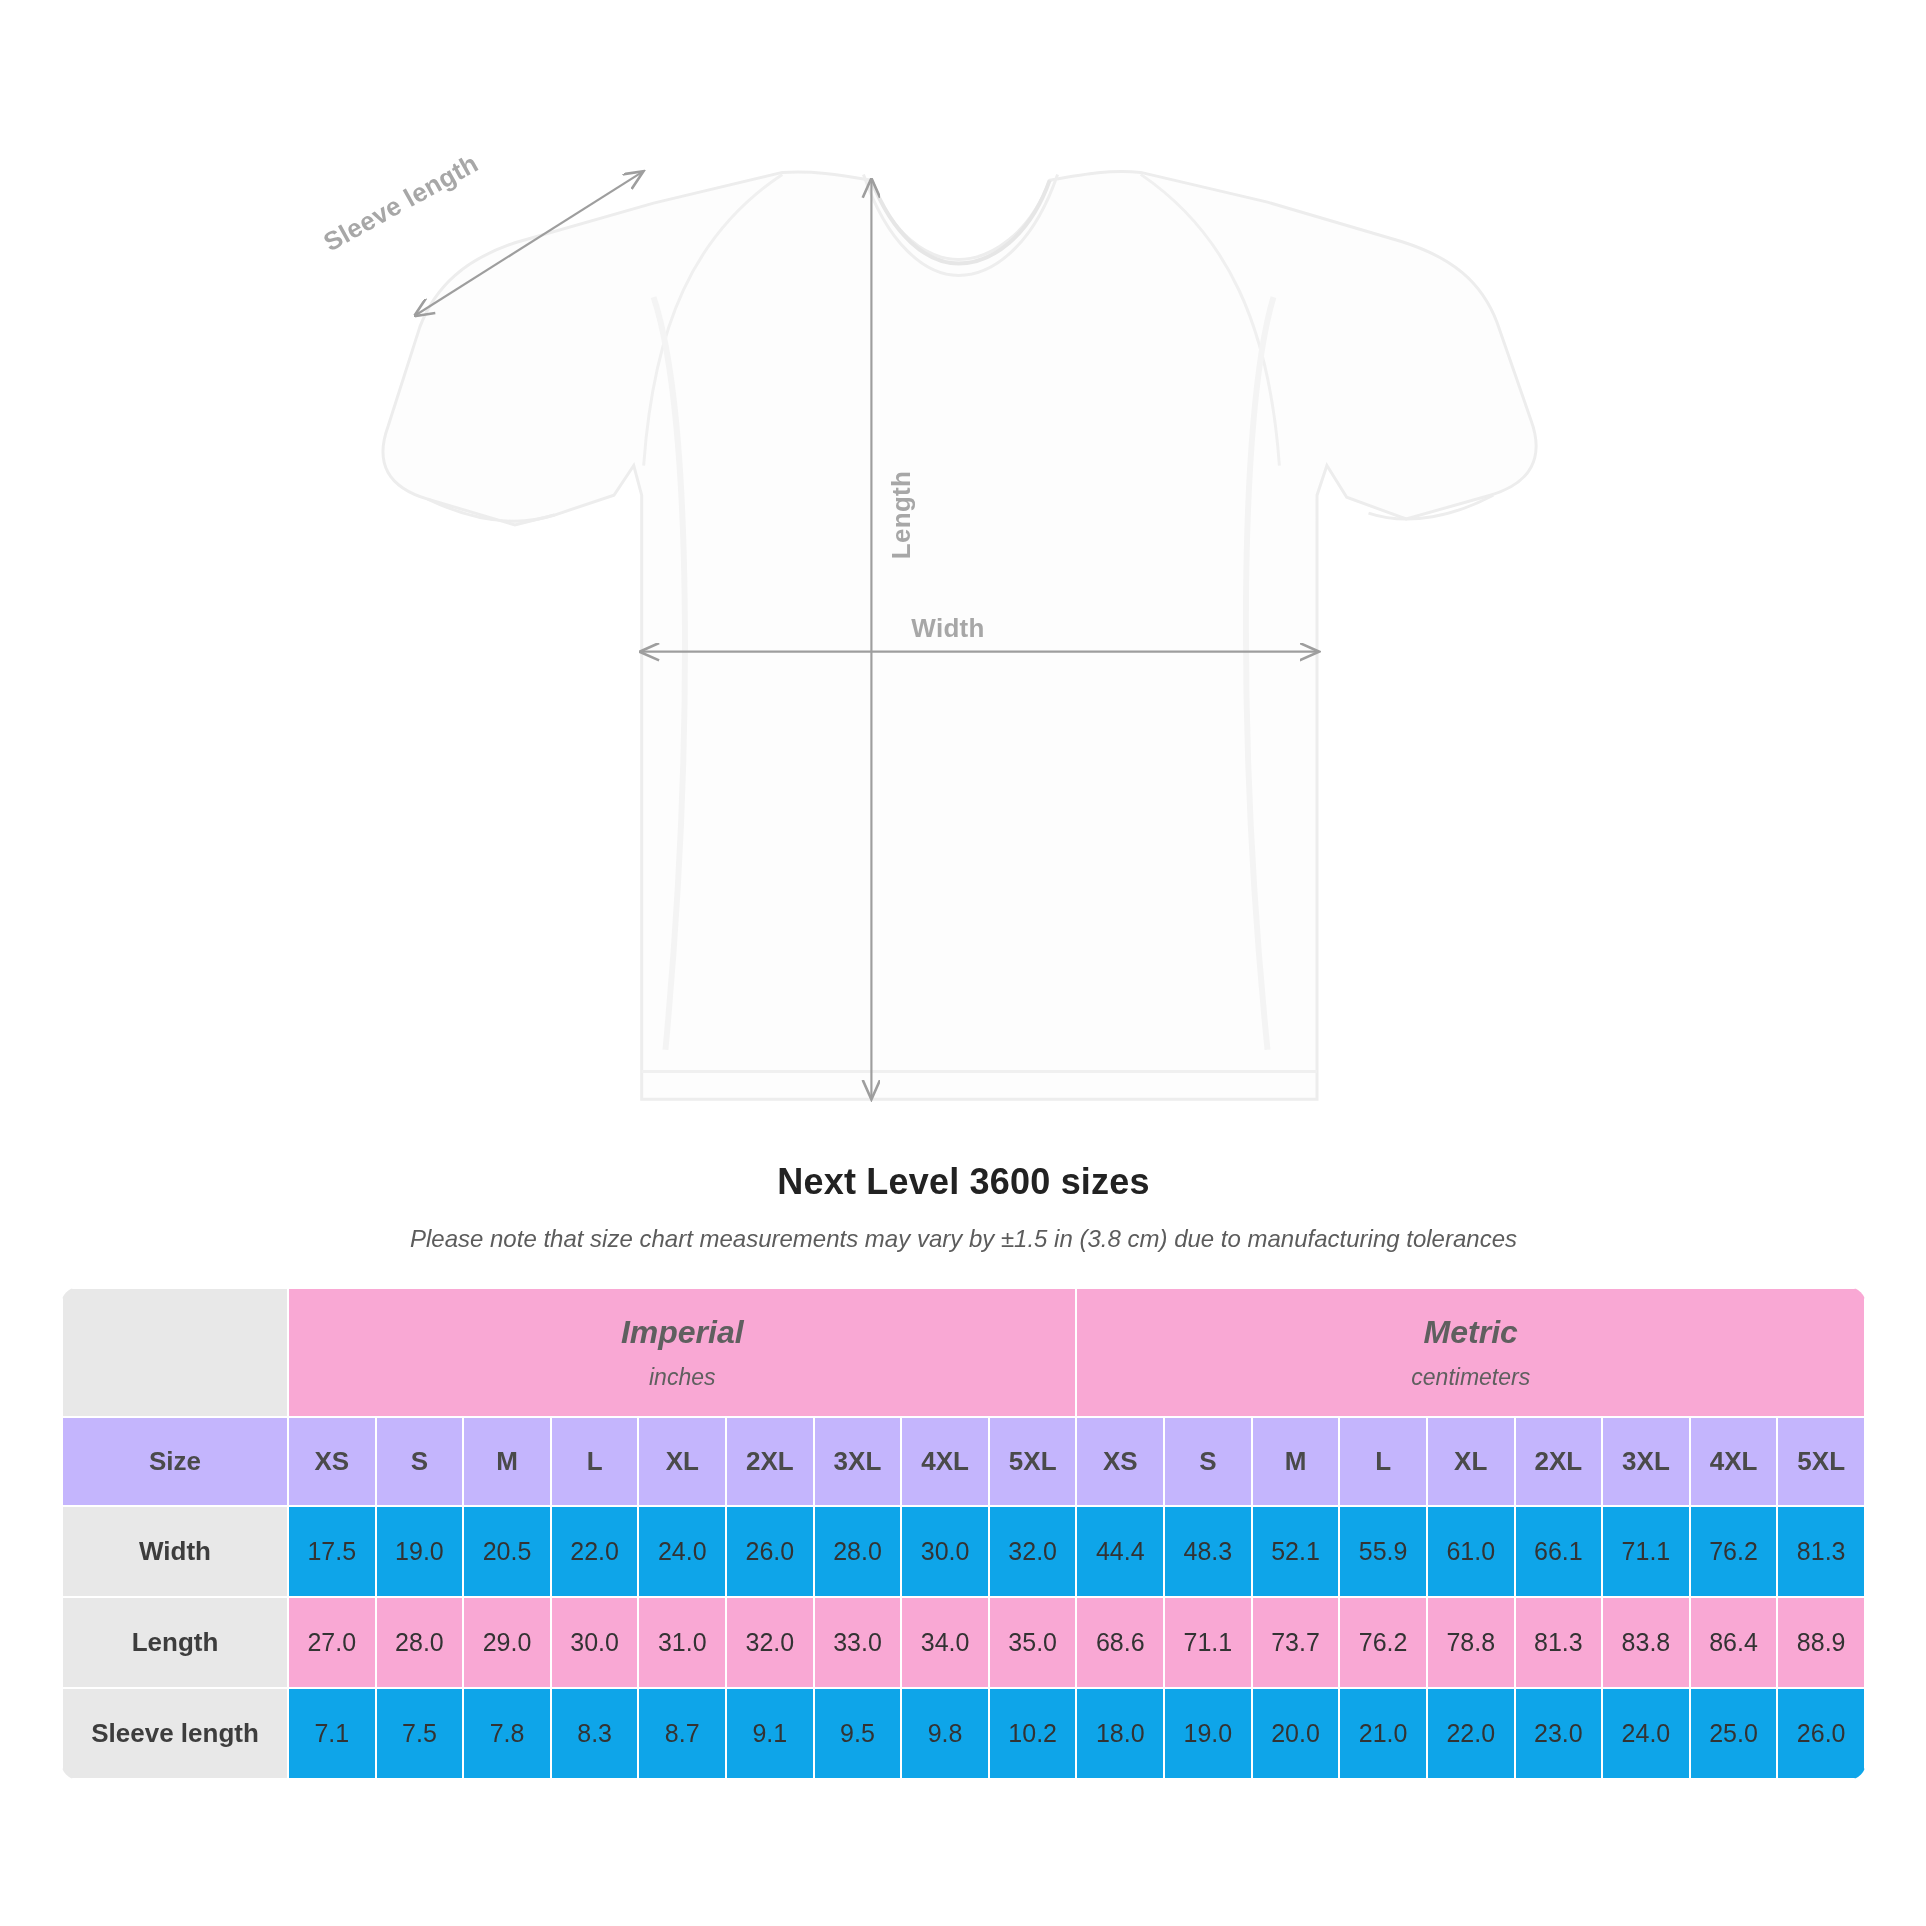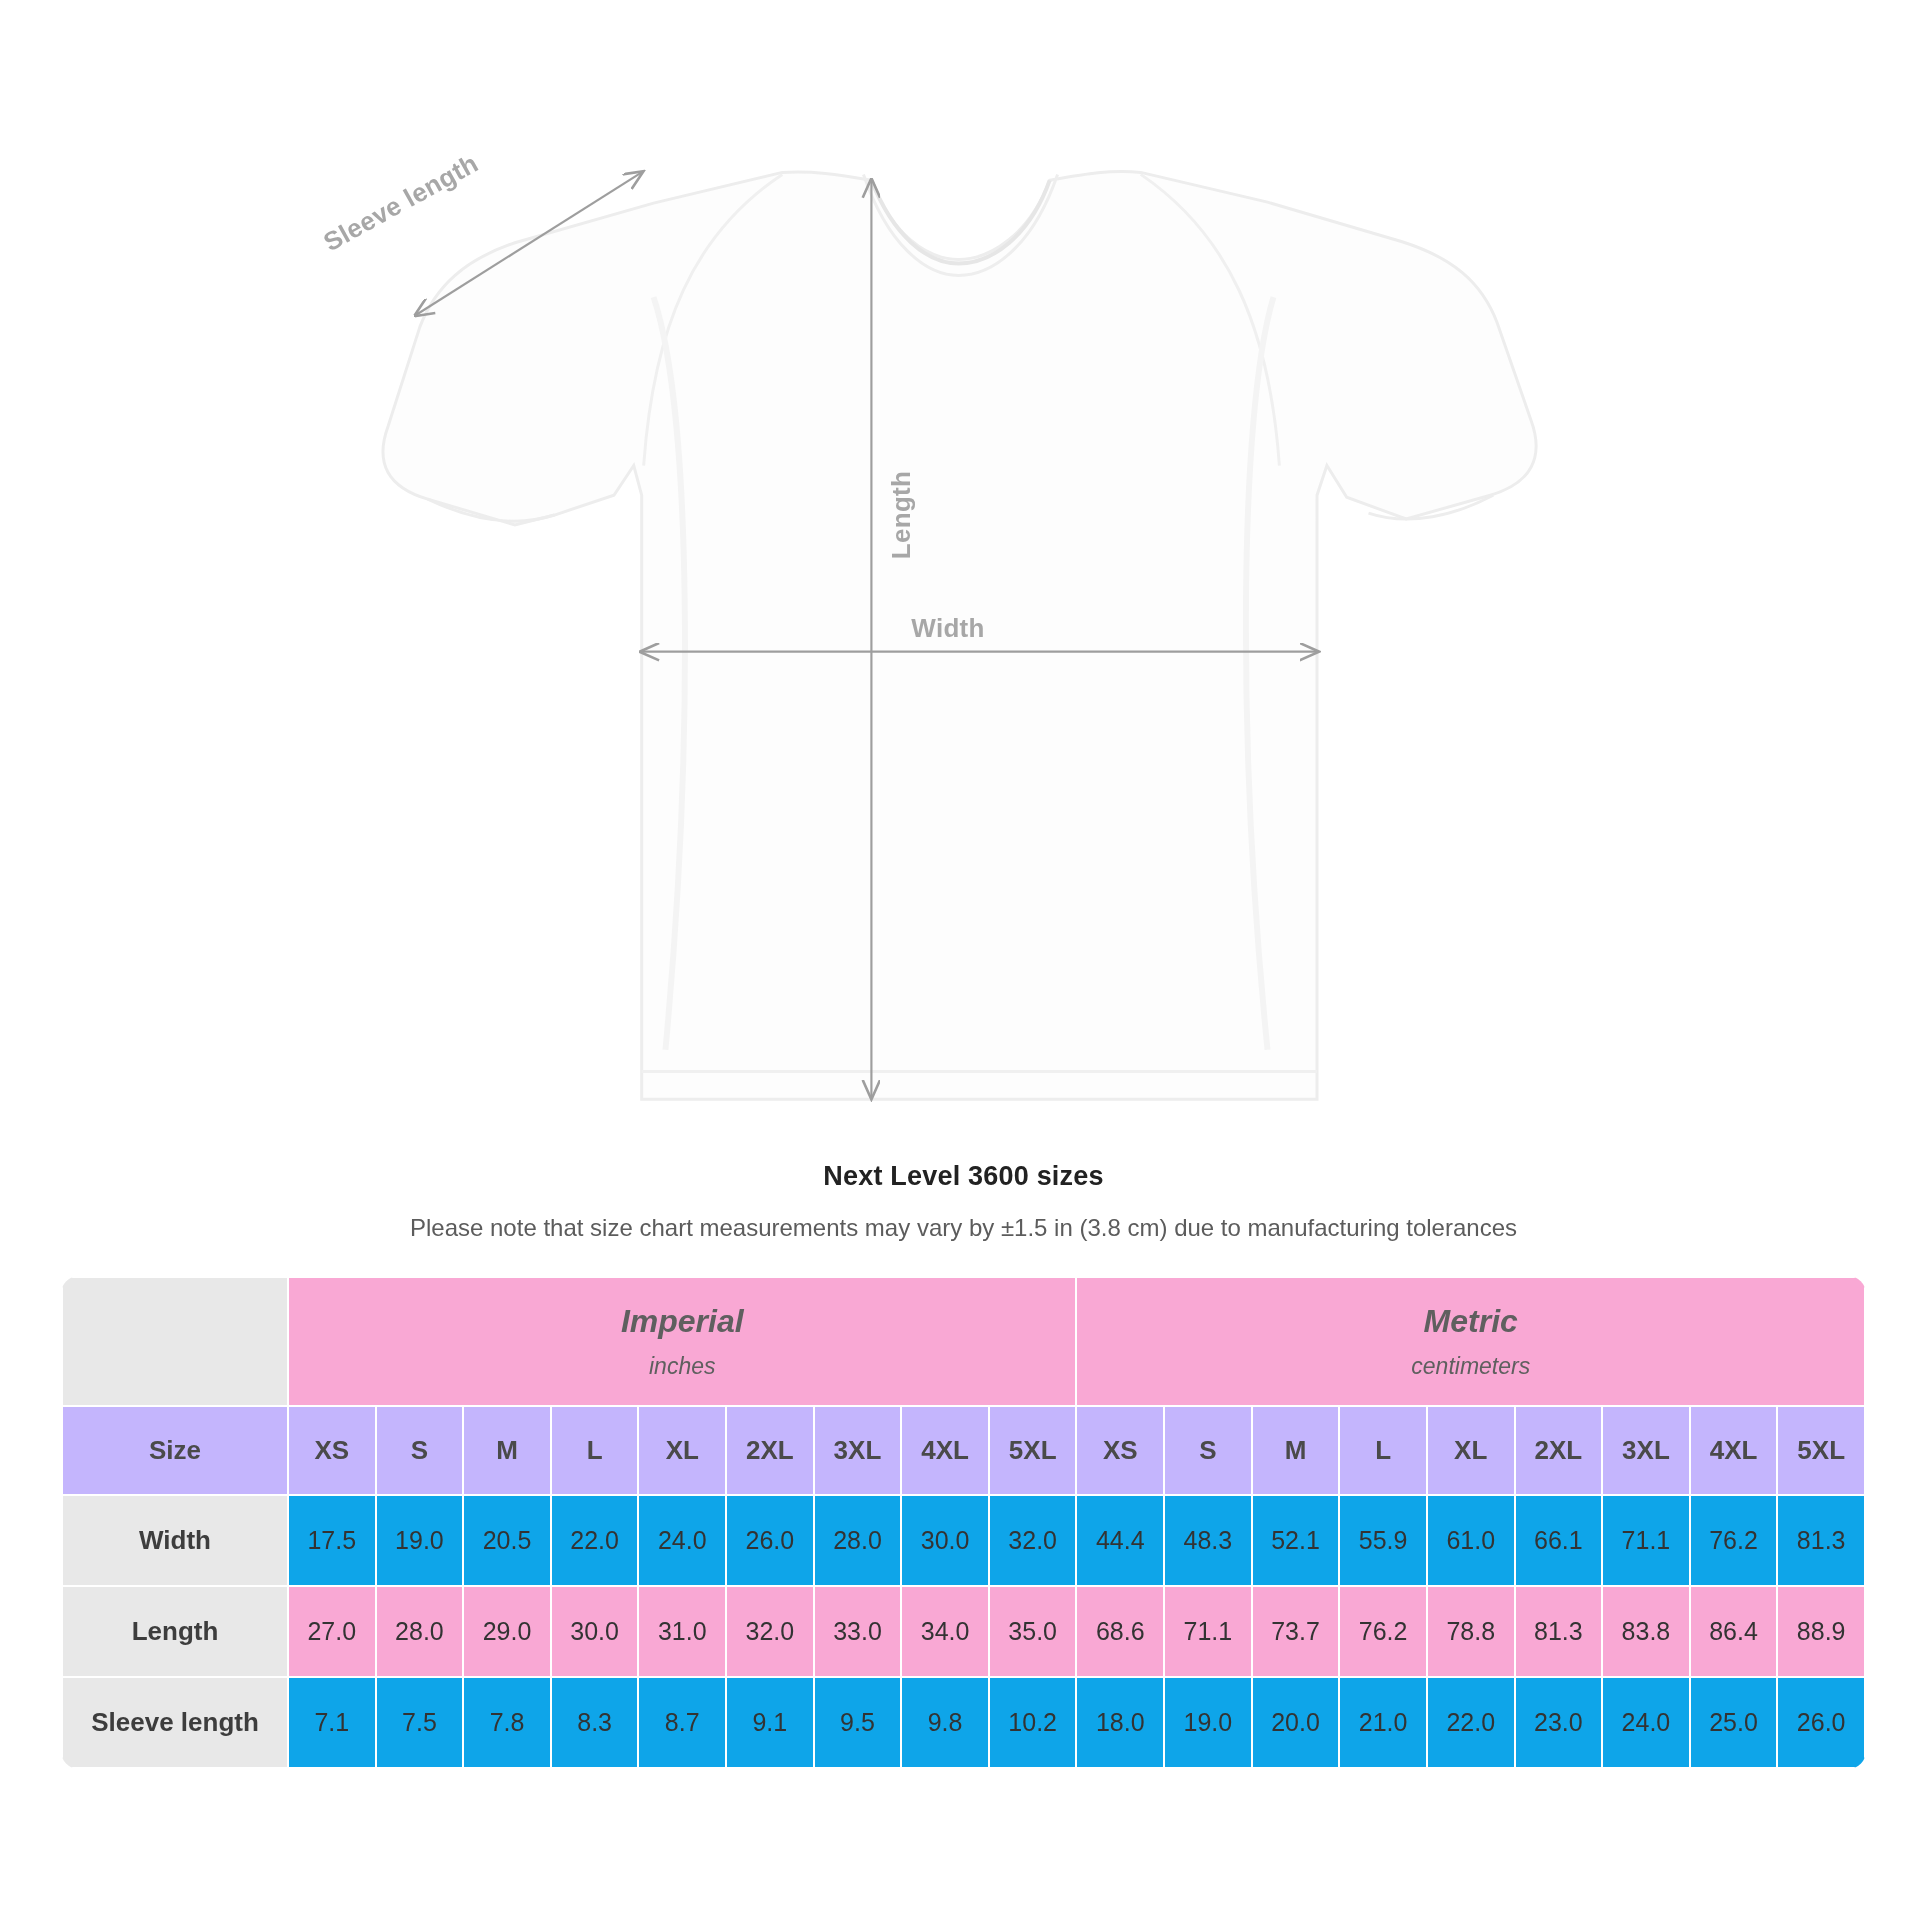--- a/index.html
+++ b/index.html
@@ -54,28 +54,29 @@
     top: 628px;
     transform: translate(-50%, -50%);
   }
 
   
   .title-block {
     text-align: center;
     margin-top: 22px;
   }
   .chart-title {
-    font-size: 27px;
+    font-size: 36px;
     font-weight: bold;
     color: #222222;
     letter-spacing: 0.2px;
   }
   .chart-note {
     margin-top: 22px;
     font-size: 24px;
+    font-style: italic;
     color: #5c5c5c;
   }
 
   
   .table-wrap {
     margin: 34px 61px 0 61px;
     border-radius: 18px;
     overflow: hidden;
   }
   table.size-table {

